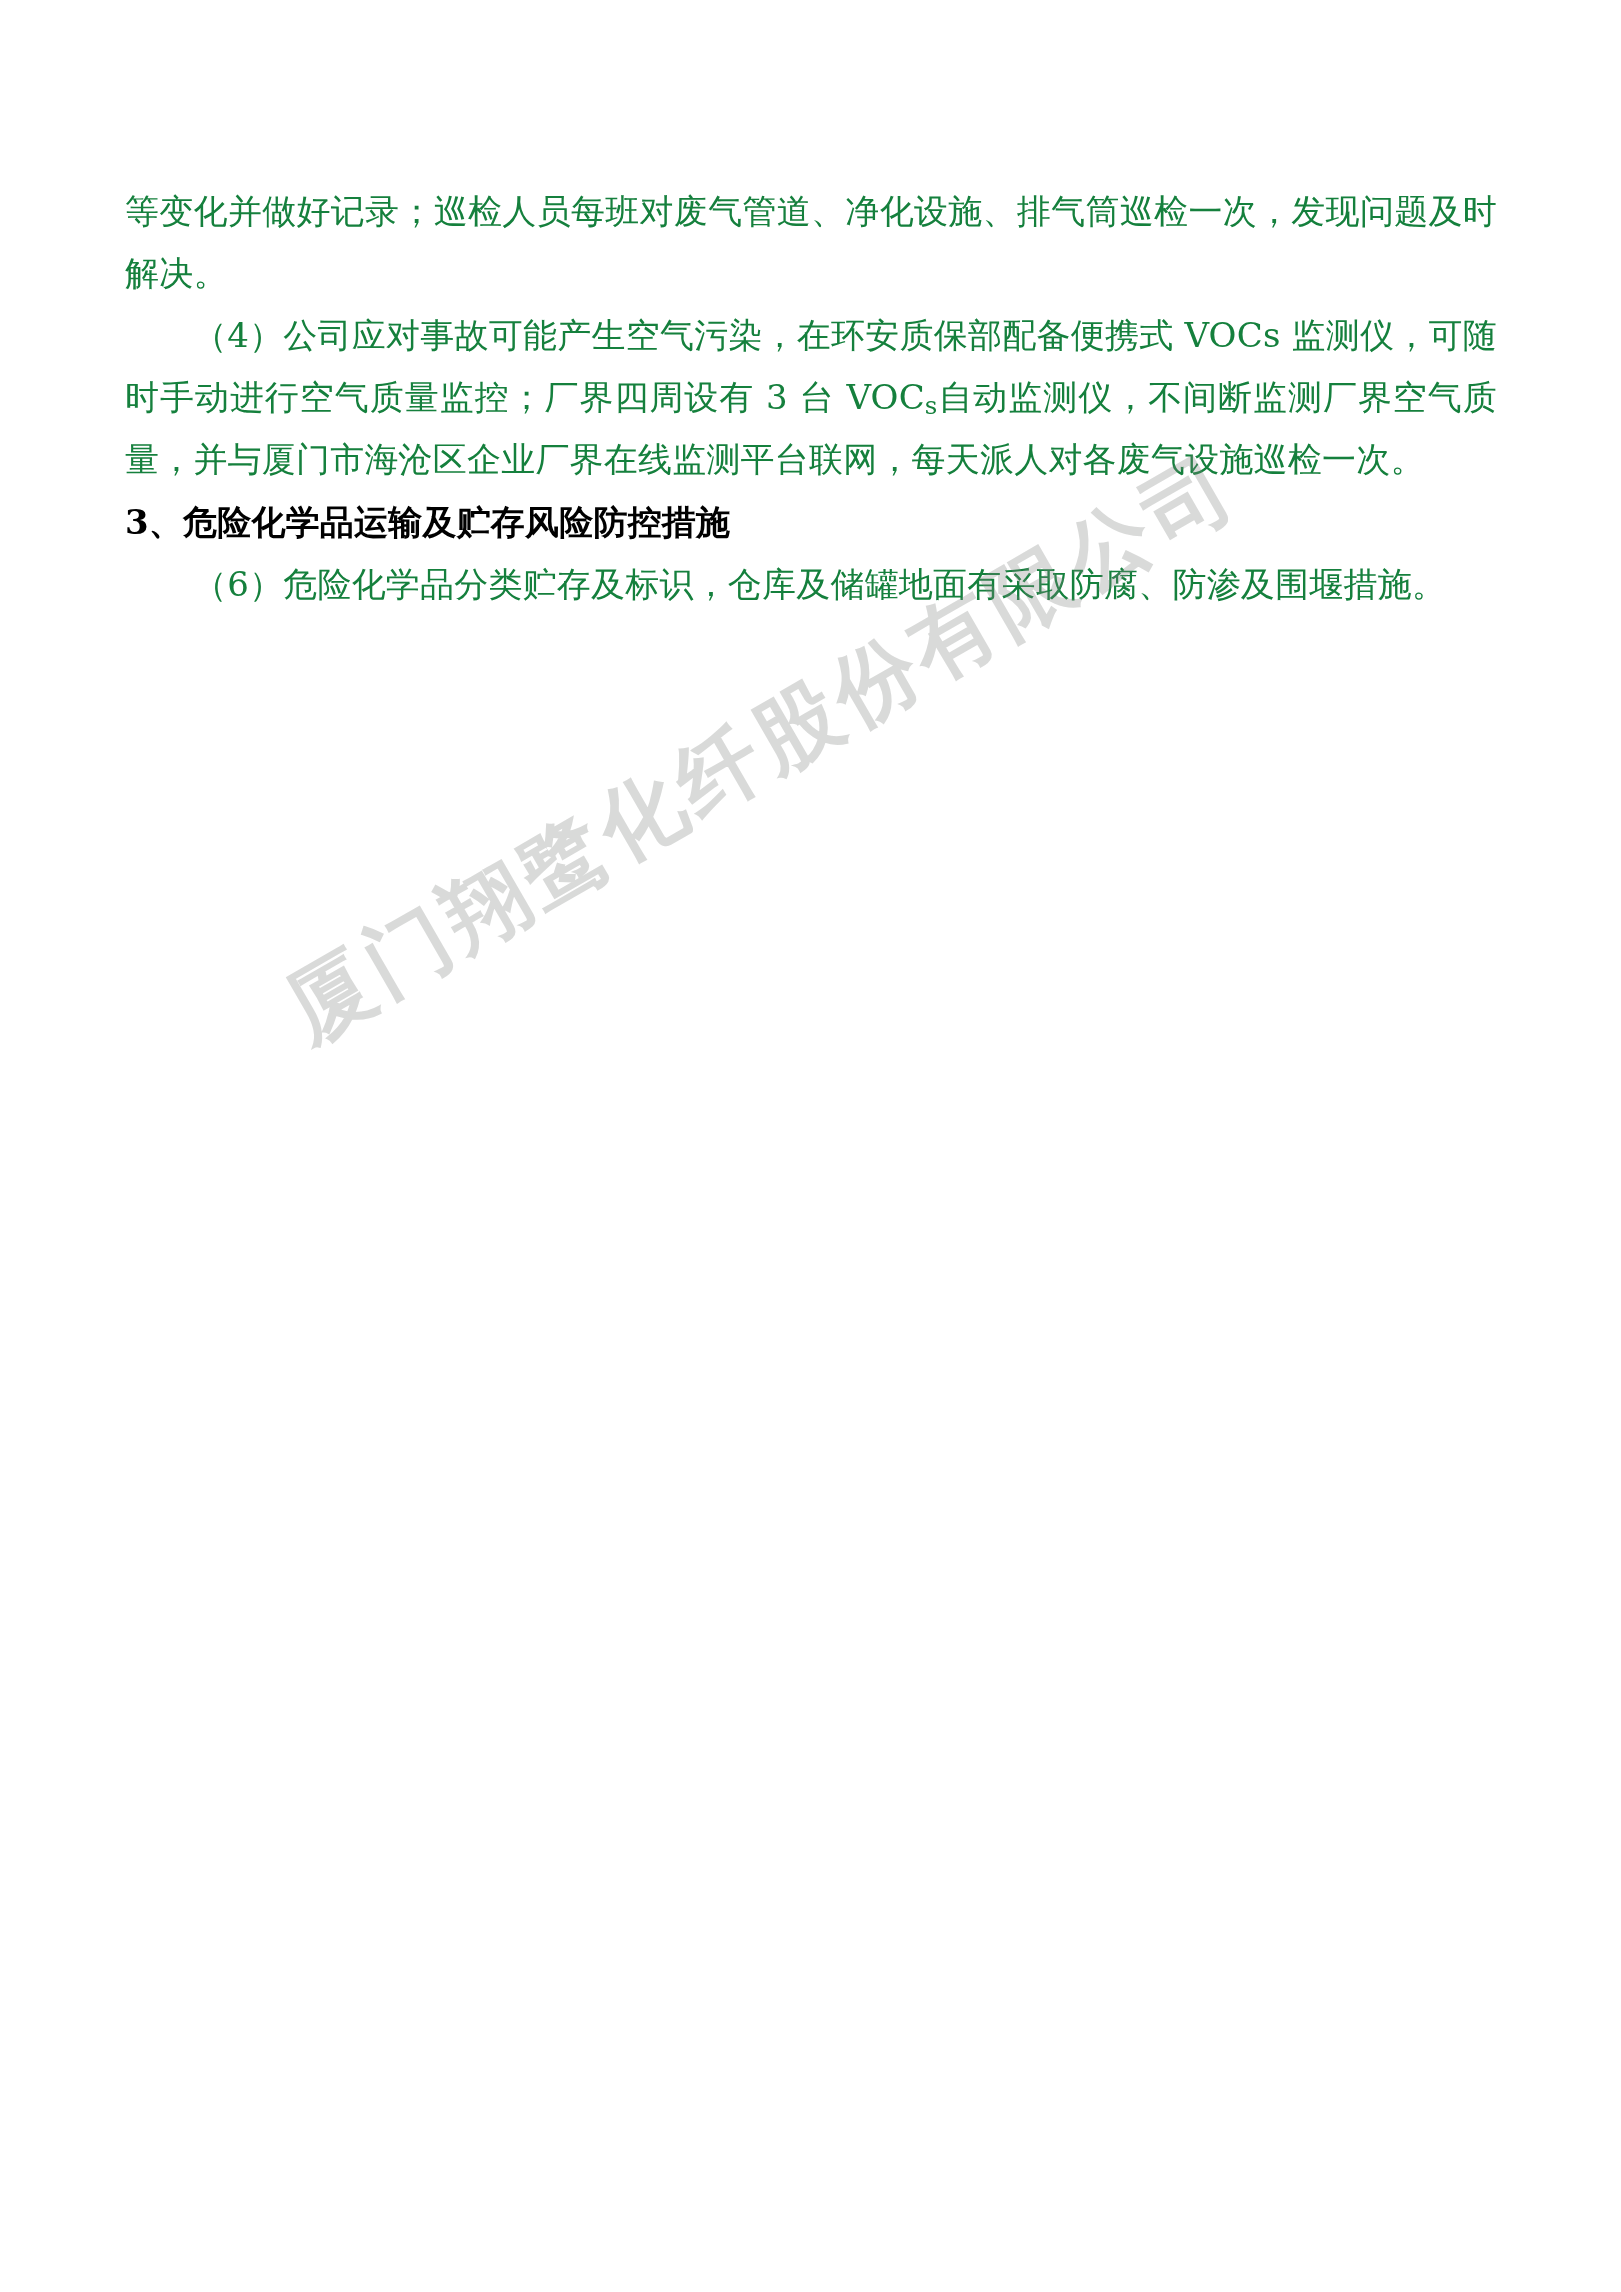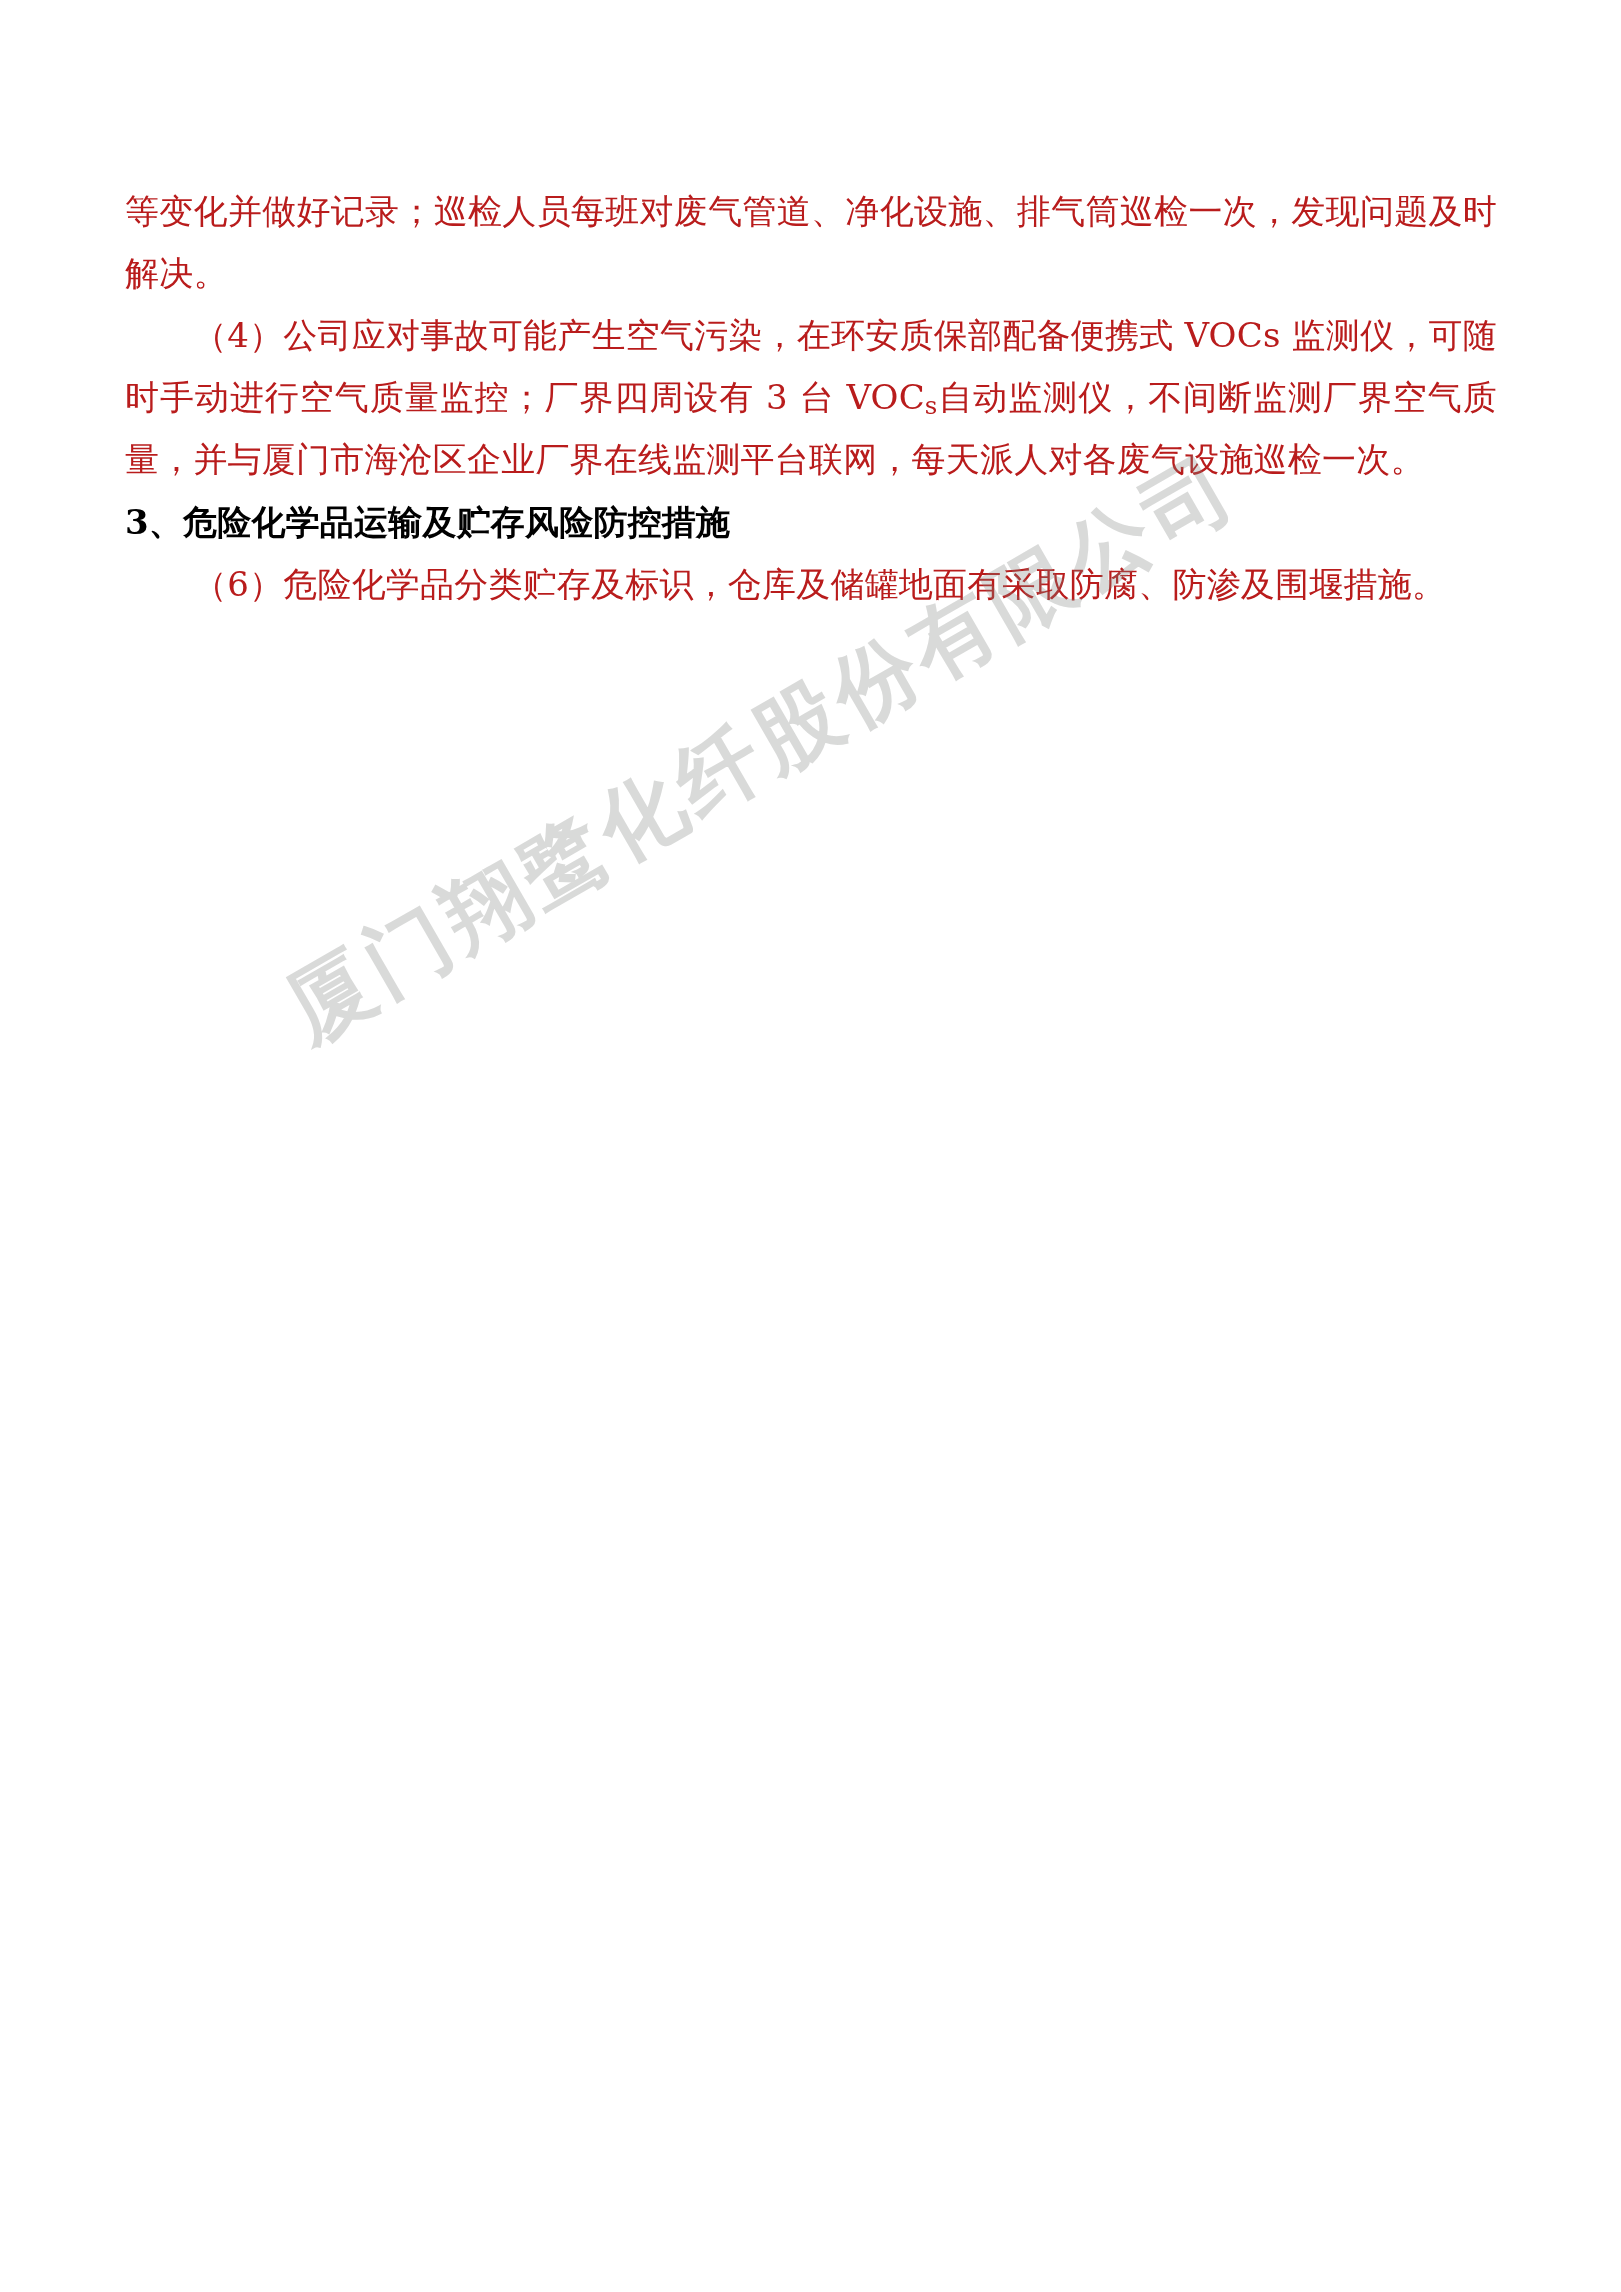--- a/index.html
+++ b/index.html
@@ -17,21 +17,21 @@
   }
   .content {
     position: absolute;
     left: 125px;
     top: 181px;
     width: 1372px;
   }
   .para {
     font-size: 34px;
     line-height: 1.82;
-    color: #b91c1c;
+    color: #15803d;
     text-align: justify;
     text-justify: inter-ideograph;
     margin: 0 0 0.02em 0;
     letter-spacing: 0.2px;
   }
   .indent {
     text-indent: 2em;
   }
   .heading {
     font-size: 34px;

